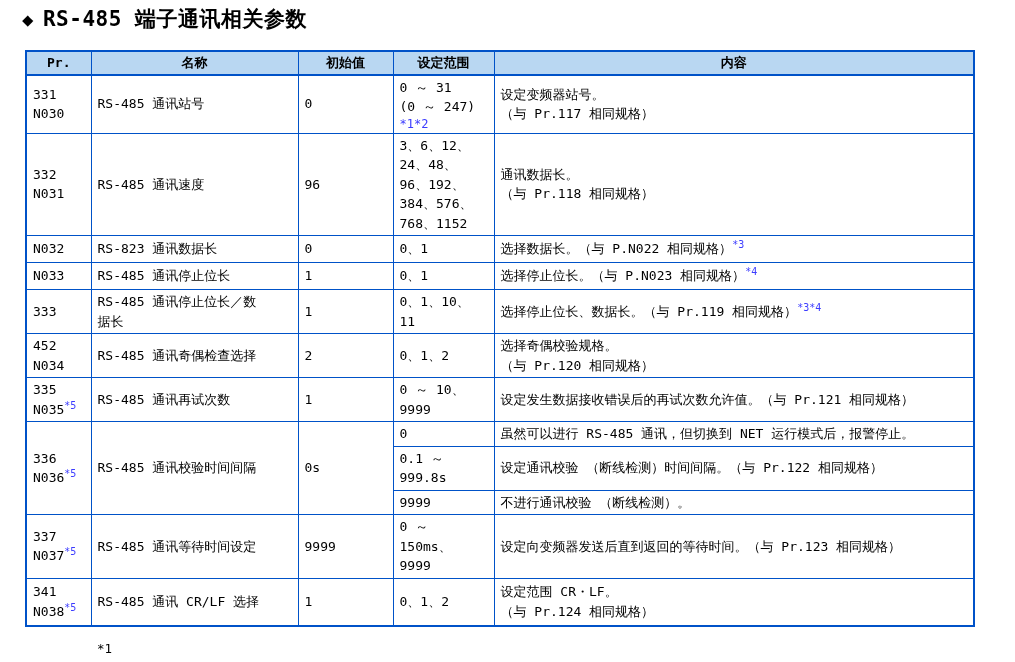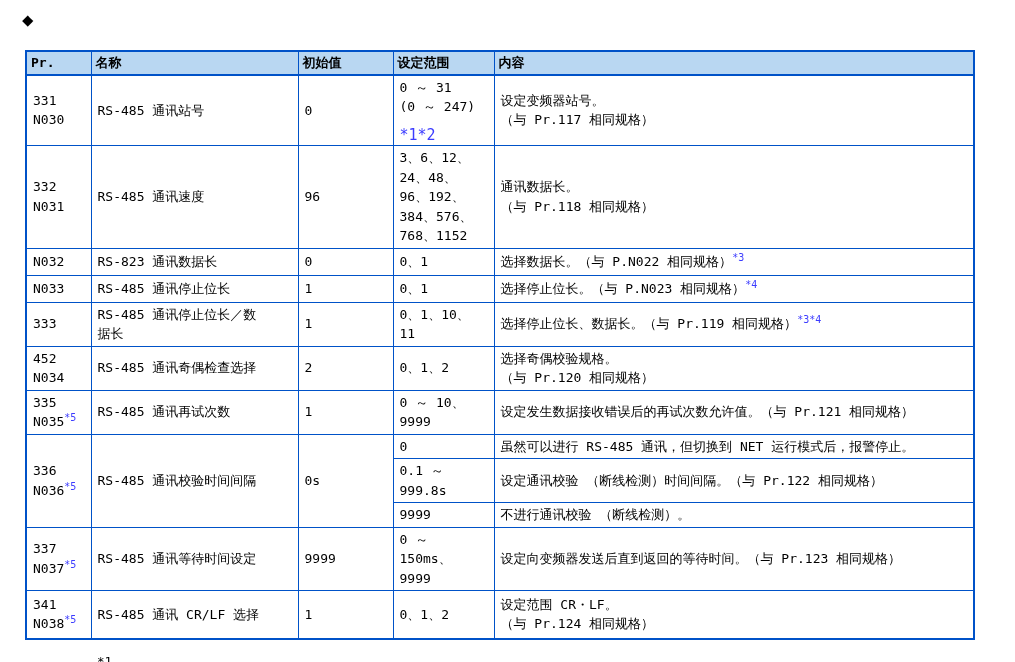--- a/index.html
+++ b/index.html
@@ -20,44 +20,45 @@
   }
   .params th,.params td{
     border:1px solid #0052c8;
     padding:2px 6px;
     vertical-align:middle;
     line-height:1.5;
     overflow:hidden;
   }
   .params th{
     background:#b9d7f2;
-    font-weight:bold;text-align:left;
+    font-weight:bold;text-align:center;
     border-bottom:2px solid #0052c8;
-    padding:1px 4px;
+    padding:1px 16px;
   }
   .params td{text-align:left;}
   .c-pr{padding-left:8px;}
   .pre{white-space:pre-line;}
   b.ref{font-weight:normal;}
   sup.note{
     color:#3c3cff;font-size:10px;vertical-align:super;line-height:0;
   }
   .note-line{
-    display:block;color:#3c3cff;font-size:15px;line-height:1.1;margin-top:10px;
+    display:block;color:#3c3cff;font-size:12px;line-height:1.1;margin-top:1px;
   }
   .footnotes{margin:13px 0 0 97px;font-size:12.5px;}
   .fn{display:flex;margin-bottom:5px;line-height:1.45;}
   .fn-marker{width:26px;flex:0 0 26px;}
 </style>
 </head>
 <body>
 
 <div>
   <div class="page-title">
     <span class="diamond">◆</span>
+    <span>RS-485 端子通讯相关参数</span>
   </div>
 
   <table class="params">
     <colgroup>
       <col style="width:65px">
         <col style="width:207px">
         <col style="width:95px">
         <col style="width:101px">
         <col style="width:480px">
     </colgroup>

